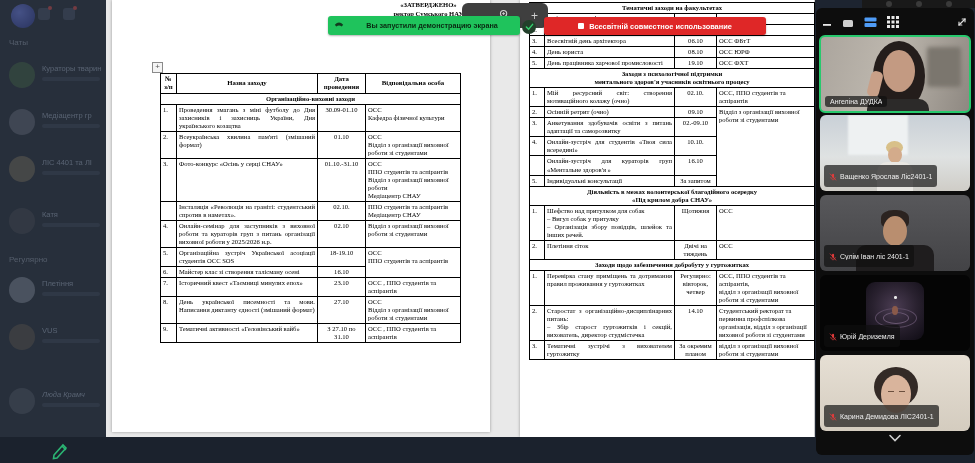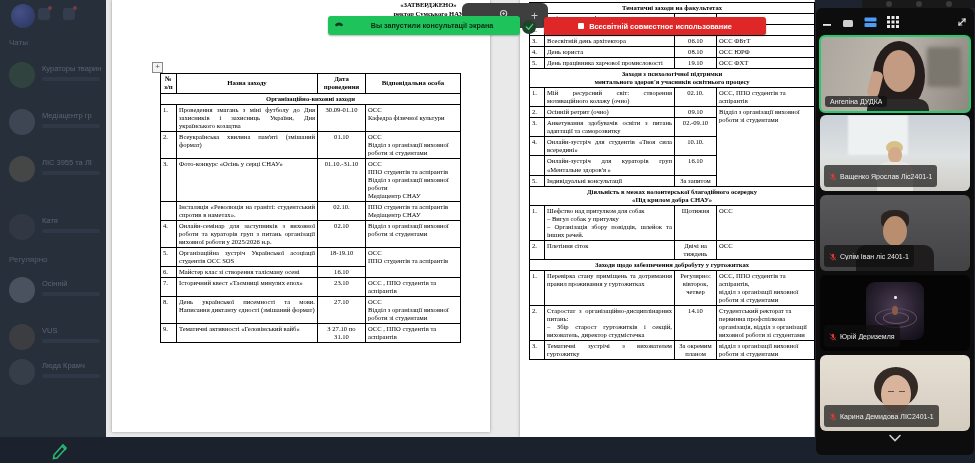--- a/index.html
+++ b/index.html
@@ -84,41 +84,41 @@
       <span class="cname">Кураторы тварин</span>
         <span class="csub"></span>
     </div>
     <div class="abs citem" style="top:107px;">
       <span class="cav" style="background:#5c6270;"></span>
       <span class="cname">Медіацентр гр</span>
         <span class="csub"></span>
     </div>
     <div class="abs citem" style="top:154px;">
       <span class="cav" style="background:#6b6456;"></span>
-      <span class="cname">ЛІС 3955 та ЛІ</span>
-        <span class="csub"></span>
-    </div>
-    <div class="abs citem" style="top:212px;">
+      <span class="cname">ЛІС 4401 та ЛІ</span>
+        <span class="csub"></span>
+    </div>
+    <div class="abs citem" style="top:206px;">
       <span class="cav" style="background:#41454e;"></span>
       <span class="cname">Катя</span>
         <span class="csub"></span>
     </div>
 
     <div class="abs shead" style="top:255px;">Регулярно</div>
     <div class="abs citem" style="top:275px;">
       <span class="cav" style="background:#767e8c;"></span>
-      <span class="cname">Осінній</span>
+      <span class="cname">Плетіння</span>
         <span class="csub"></span>
     </div>
     <div class="abs citem" style="top:322px;">
       <span class="cav" style="background:#55504a;"></span>
       <span class="cname">VUS</span>
         <span class="csub"></span>
     </div>
-    <div class="abs citem" style="top:357px;">
+    <div class="abs citem" style="top:386px;font-style:italic;">
       <span class="cav" style="background:#4a515e;"></span>
       <span class="cname">Люда Крамч</span>
         <span class="csub"></span>
     </div>
   </div>
 </div>
 
 <div id="bottombar" class="abs"></div>
 <div class="abs pencil">
   <svg width="22" height="20" viewBox="0 0 22 20">
@@ -362,21 +362,21 @@
       </svg></span>
   <span>+</span>
 </div>
 
 <div id="banner" class="abs">
   <span style="margin-left:6px;display:flex;">
       <svg width="10" height="9" viewBox="0 0 12 10">
         <path d="M1 4 Q6 -1.5 11 4 L9.3 6.2 Q6 3.8 2.7 6.2 Z" fill="#123c1f"></path>
       </svg>
     </span>
-  <span class="txt">Вы запустили консультації экрана</span>
+  <span class="txt">Вы запустили демонстрацию экрана</span>
 </div>
 
 <div id="checkcircle" class="abs">
   <svg width="9" height="8" viewBox="0 0 10 9">
       <path d="M1.5 4.5 L4 7 L8.5 1.5" fill="none" stroke="#35d06e" stroke-width="1.6" stroke-linecap="round"></path>
     </svg>
 </div>
 
 <div id="stopbtn" class="abs">
   <span class="sq"></span>

